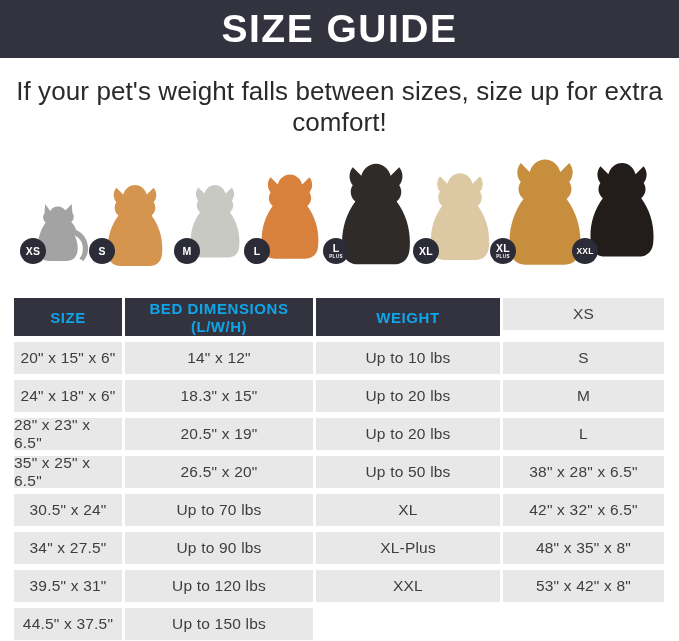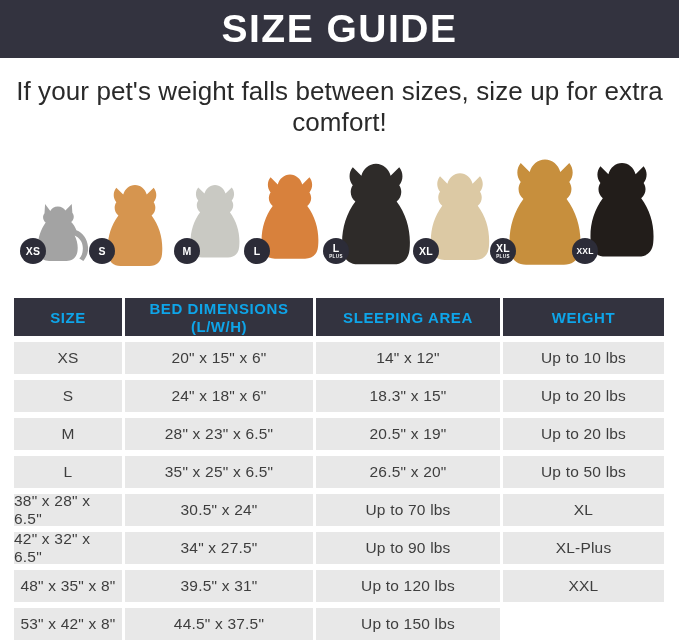--- a/index.html
+++ b/index.html
@@ -142,23 +142,20 @@
   <div class="size-table">
 
     <div class="th">
       <span>SIZE</span>
     </div>
     <div class="th">
       <span>BED DIMENSIONS</span>
       <span class="th-sub">(L/W/H)</span>
     </div>
     <div class="th">
-      <span>SLEEPING AREA</span>
-    </div>
-    <div class="th">
       <span>WEIGHT</span>
     </div>
 
     <div class="td">XS</div>
     <div class="td">20" x 15" x 6"</div>
     <div class="td">14" x 12"</div>
     <div class="td">Up to 10 lbs</div>
 
     <div class="td">S</div>
     <div class="td">24" x 18" x 6"</div>

